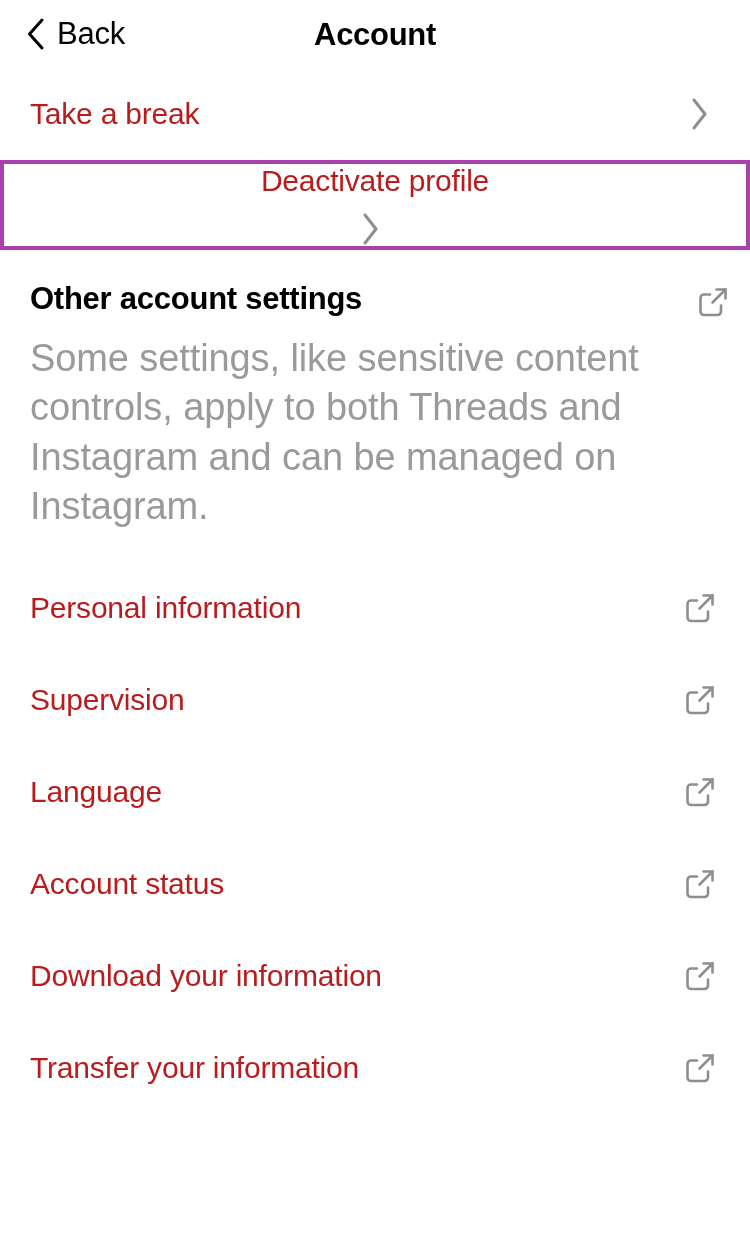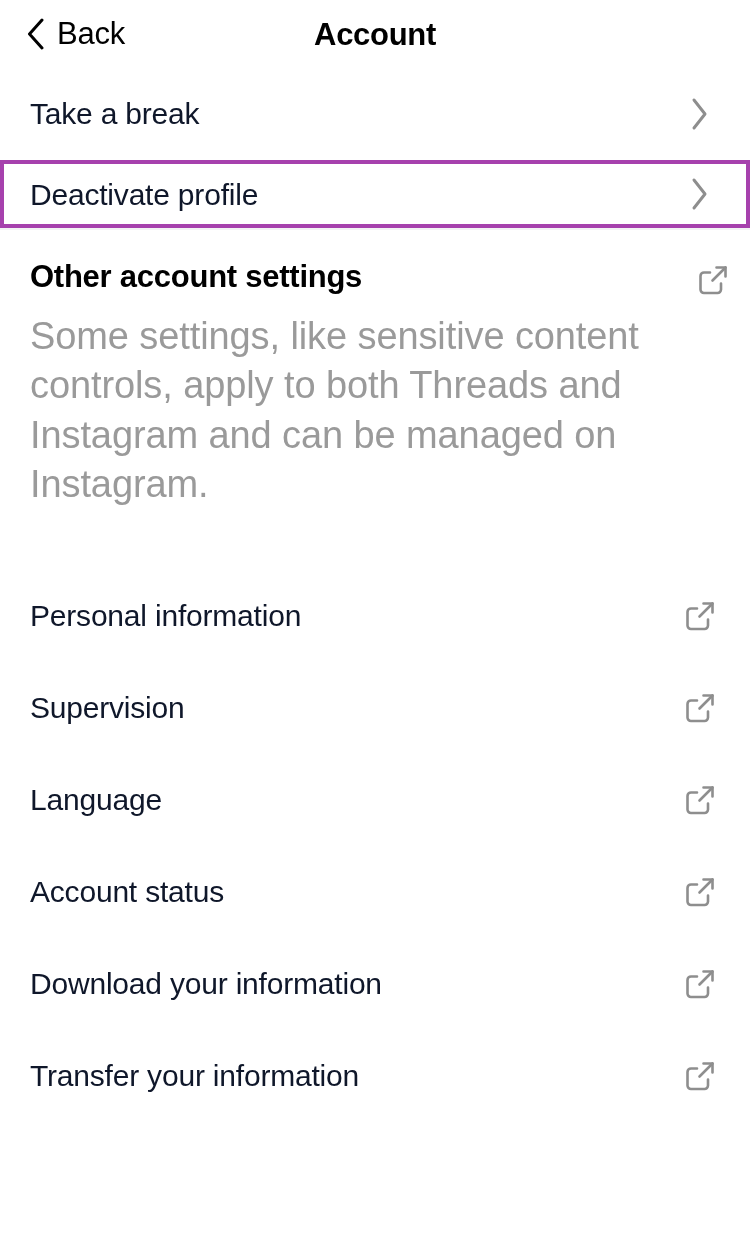--- a/index.html
+++ b/index.html
@@ -74,21 +74,21 @@
     position: relative;
     display: flex;
     align-items: center;
     justify-content: space-between;
     padding: 0 30px 0 30px;
     box-sizing: border-box;
     background: #ffffff;
   }
   .row-label {
     font-size: 30px;
-    color: #0f172a;
+    color: #b91c1c;
     font-weight: 400;
     letter-spacing: -0.2px;
     line-height: 1.1;
     white-space: nowrap;
   }
 
   .nav-row {
     height: 93px;
   }
 
@@ -98,26 +98,27 @@
     height: 34px;
     flex: none;
     margin-right: 10px;
   }
 
   
   .highlight-wrap {
     position: relative;
     box-sizing: border-box;
     border: 4px solid #a641ad;
-    height: 68px;
+    height: 90px;
     display: flex;
     align-items: center;
     justify-content: space-between;
     padding: 0 26px 0 26px;
     background: #ffffff;
+    flex-direction: column;
   }
 
   .row-divider {
     height: 2px;
     background: #f3f3f5;
     width: 100%;
   }
 
   
   .section-header {
@@ -157,21 +158,20 @@
   }
   .link-row .external-link-icon {
     margin-right: 4px;
   }
 
   .link-list {
     margin-top: 30px;
   }
   .link-row {
     height: 92px;
-    align-items: flex-end;
   }
 </style>
 </head>
 <body>
 
 <div class="header">
   <div class="back-button">
     <span>
       <svg class="chevron-left-icon" viewBox="0 0 19 32" fill="none" xmlns="http://www.w3.org/2000/svg">
         <path d="M16 2 L3.5 16 L16 30" stroke="#000000" stroke-width="3" stroke-linecap="round" stroke-linejoin="round"></path>

